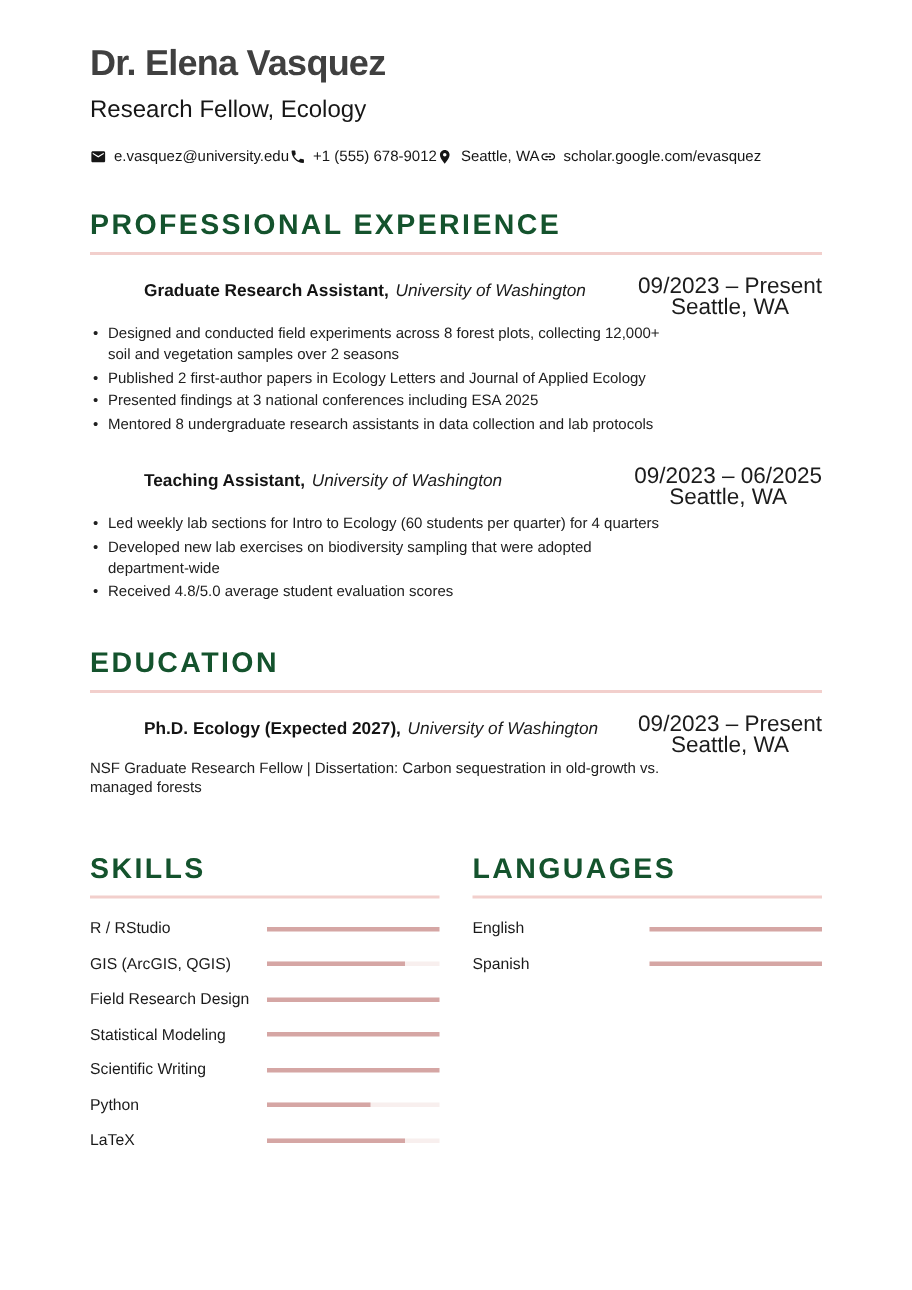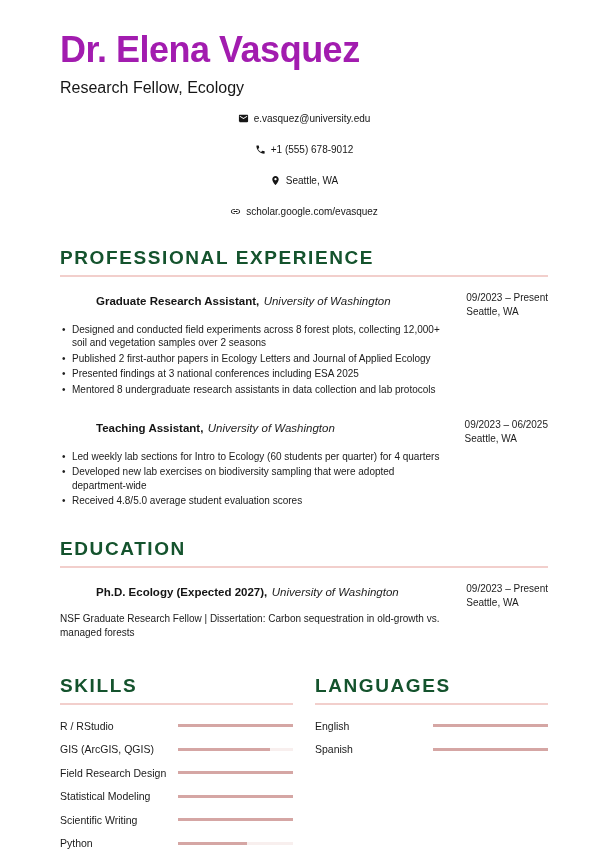--- a/index.html
+++ b/index.html
@@ -5,41 +5,41 @@
   * { margin:0; padding:0; box-sizing:border-box; }
   html,body { background:#ffffff; }
   body {
     width:608px; height:860px; overflow:hidden;
     font-family:"Liberation Sans", sans-serif;
     color:#1b1b1b;
   }
   .page { padding:30px 60px 0 60px; }
 
   
-  .name { font-size:36px; font-weight:800; letter-spacing:-0.5px; color:#a21caf; line-height:1.1; }
+  .name { font-size:24px; font-weight:800; letter-spacing:-0.5px; color:#404040; line-height:1.1; }
   .subtitle { font-size:16px; font-weight:400; color:#161616; margin-top:9px; }
-  .contact { display:flex; align-items:center; gap:20px; margin-top:16px;flex-direction:column; }
+  .contact { display:flex; align-items:center; gap:0; margin-top:16px; }
   .citem { display:flex; align-items:center; gap:5px; font-size:10px; color:#161616; white-space:nowrap; }
   .citem svg { width:11px; height:11px; fill:#161616; flex:0 0 auto; }
 
   
   .section { margin-top:30px; }
   .sec-h {
     font-size:19px; font-weight:800; letter-spacing:1.6px; color:#14532d;
     text-transform:uppercase; padding-bottom:6px;
     border-bottom:2px solid var(--heading-underline, #f2cfcc);
   }
 
   
   .entry { margin-top:14px; }
   .entry + .entry { margin-top:21px; }
   .entry-head { display:flex; justify-content:space-between; align-items:flex-start;margin-left:36px; }
   .role { font-size:11.5px; font-weight:800; color:#141414; }
   .org  { font-size:11.5px; font-style:italic; color:#1c1c1c; }
-  .entry-meta { text-align:left; font-size:10px; color:#1c1c1c; line-height:14px; flex:0 0 auto; padding-left:10px; }
+  .entry-meta { text-align:center; font-size:15px; color:#1c1c1c; line-height:14px; flex:0 0 auto; padding-left:10px; }
   ul.bullets { list-style:none; margin-top:4px; width:385px; }
   ul.bullets li {
     position:relative; padding-left:12px; font-size:10px; line-height:13.6px;
     color:#202020; margin-bottom:2px;
   }
   ul.bullets li::before { content:"•"; position:absolute; left:2px; top:0; color:#202020; }
   .entry-desc { font-size:10px; line-height:13.6px; color:#202020; margin-top:2px; width:385px; }
 
   
   .cols { display:grid; grid-template-columns:1fr 1fr; column-gap:22px; margin-top:36px; }

